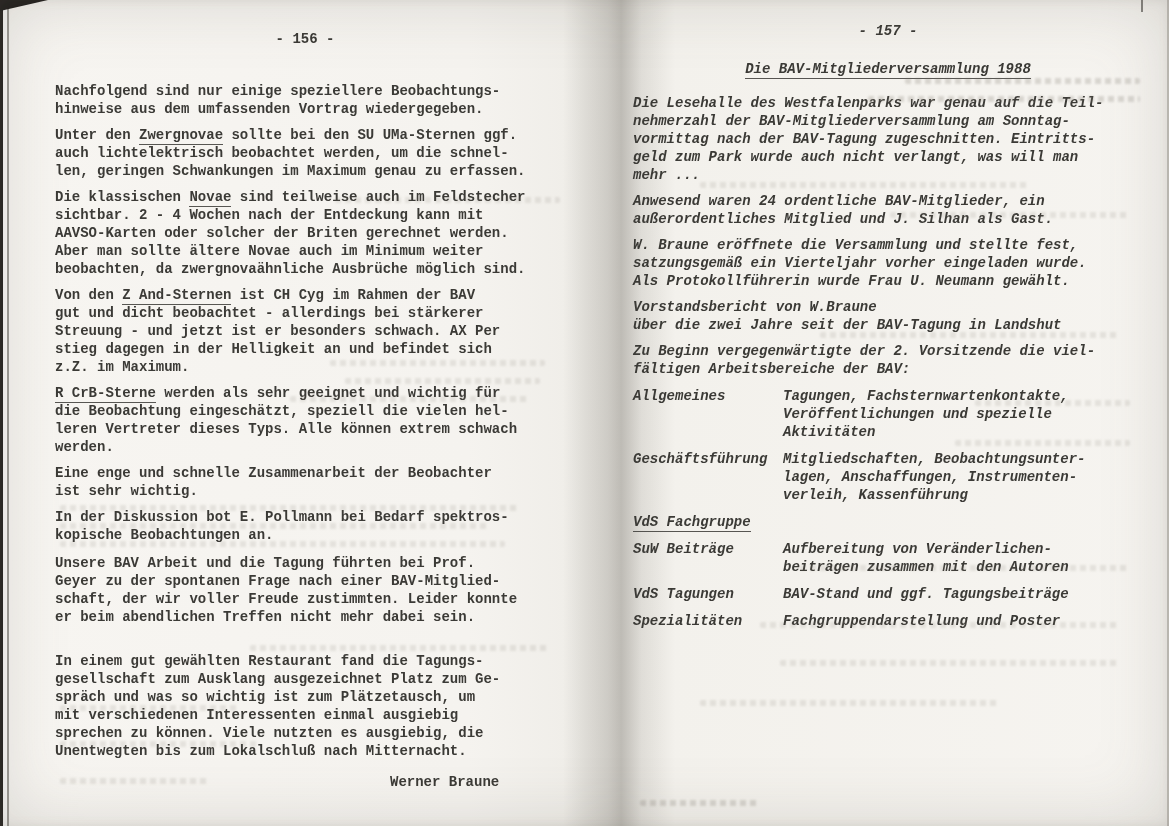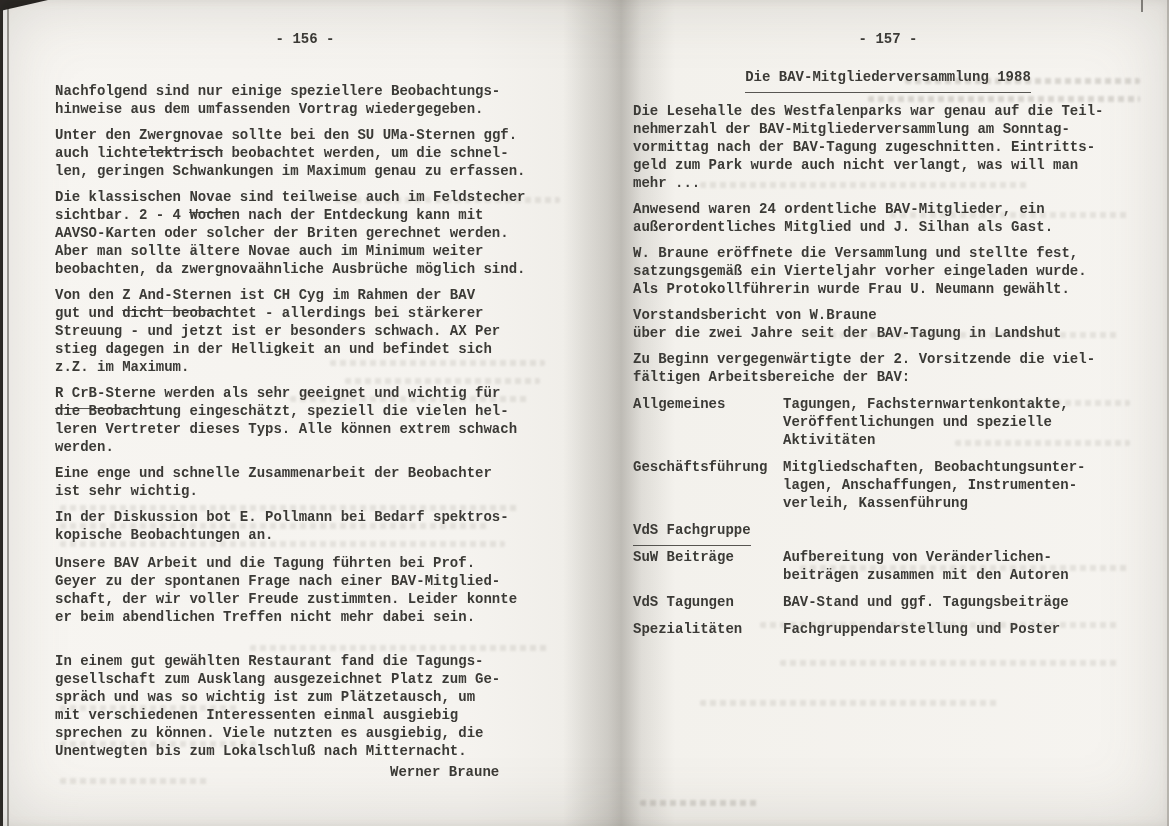--- a/index.html
+++ b/index.html
@@ -17,29 +17,29 @@
   .edge{position:absolute;top:0;height:100%;}
   .edge-black{left:0;width:3px;background:#23211e;}
   .edge-white{left:3px;width:4px;background:#fcfbf9;}
   .edge-gray{left:7px;width:2px;background:rgba(70,67,62,.5);}
   .edge-right{right:0;width:2px;background:rgba(118,113,105,.35);}
   .corner-tl{position:absolute;left:0;top:0;width:48px;height:11px;background:#1e1c1a;
     clip-path:polygon(0 0,100% 0,0 100%);}
   .tick-tr{position:absolute;left:1141px;top:0;width:2px;height:12px;background:rgba(60,57,52,.6);}
   .page{position:absolute;}
   .page.left{left:55px;top:30px;width:500px;}
-  .page.right{left:633px;top:30px;width:510px;}
+  .page.right{left:633px;top:22px;width:510px;font-style:italic;}
   .pagenum{text-align:center;}
   .page.left .pagenum{margin-bottom:34px;}
   .page.right .pagenum{margin-bottom:20px;}
   .title-wrap{text-align:center;margin-bottom:16px;}
-  .u{border-bottom:1.5px solid rgba(59,58,54,.85);padding-bottom:7px;text-align:center;}
+  .u{border-bottom:1.5px solid rgba(59,58,54,.85);padding-bottom:1px;text-align:center;}
   .para{white-space:pre-wrap;}
   .para + .para{margin-top:8px;}
-  .signature{margin-top:3px;margin-left:335px;}
+  .signature{margin-top:13px;margin-left:335px;}
   .worklist{margin-top:0;}
   .defrow{display:flex;margin-top:9px;align-items:flex-start;}
   .term{flex:0 0 150px;width:150px;}
   .def{flex:1;white-space:pre-line;}
   .ghost{position:absolute;height:6px;border-radius:2px;opacity:.26;filter:blur(1.1px);
     background:repeating-linear-gradient(90deg,rgba(122,115,104,.55) 0 6px,rgba(122,115,104,0) 6px 10px);}
   .ghost.dark{opacity:.42;}
 </style>
 </head>
 <body>

